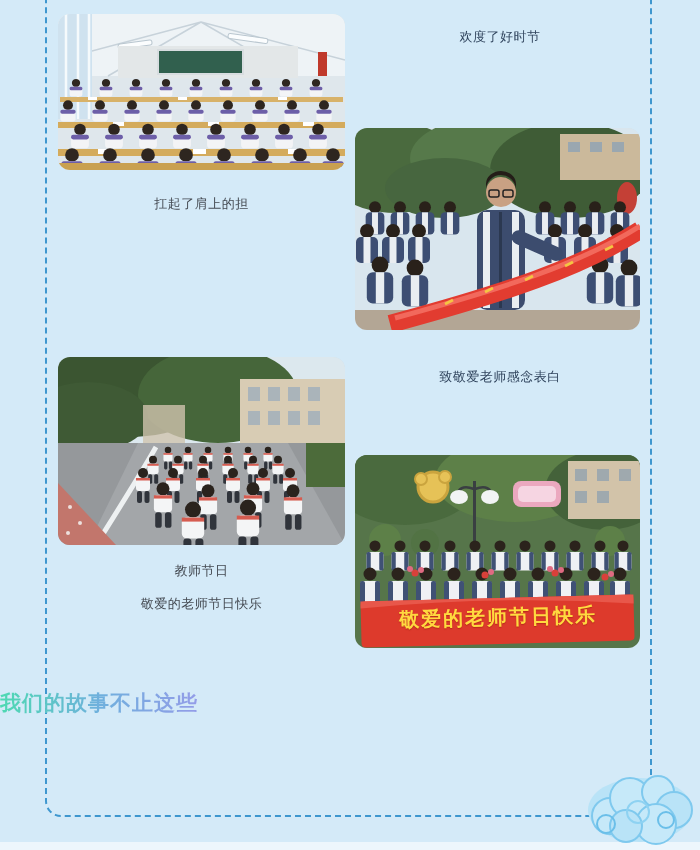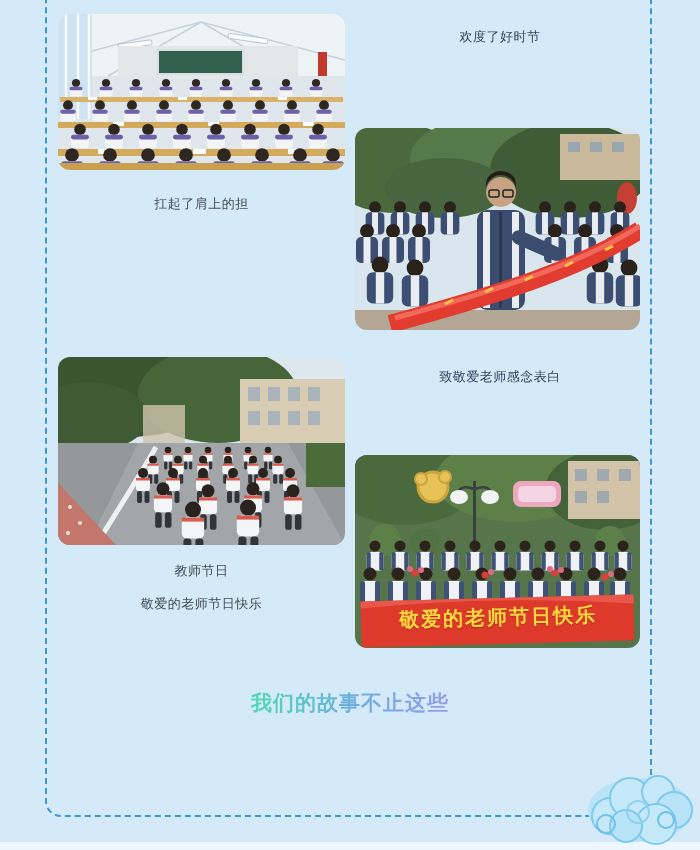--- a/index.html
+++ b/index.html
@@ -18,21 +18,21 @@
   .photo svg{display:block;width:100%;height:100%;}
   .cap{
     position:absolute;text-align:center;
     font-size:13px;letter-spacing:.5px;
   }
   .cap div{height:33px;line-height:33px;}
   .cap.right{color:#31455e;}
   .cap.left{color:#454b53;}
   .cap.tight div{height:31px;line-height:31px;}
   .closing{
-    position:absolute;left:0;top:688px;width:700px;text-align:center;
+    position:absolute;left:0;top:688px;width:700px;text-align:left;
     font-size:21px;font-weight:bold;letter-spacing:1px;
   }
   .closing div{height:30px;line-height:30px;}
   .closing span{
     background:linear-gradient(90deg,#4ed9b2,#6fb0dd,#939ce8);
     -webkit-background-clip:text;background-clip:text;
     color:transparent;
   }
   .banner-label{
     position:absolute;left:358px;top:604px;width:280px;text-align:center;

